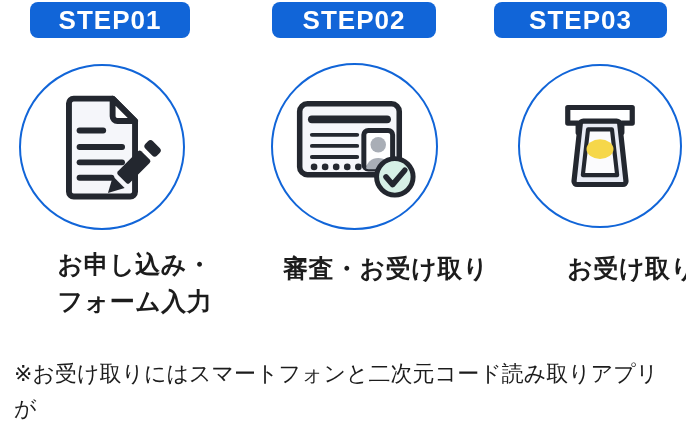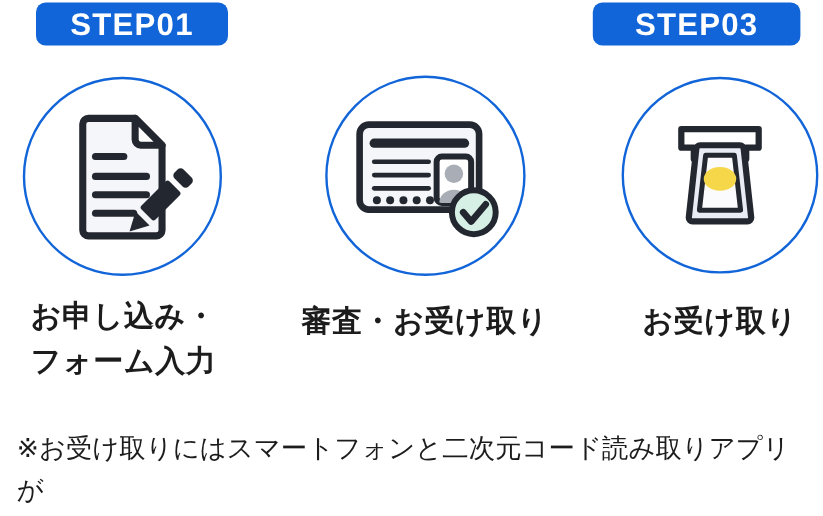--- a/index.html
+++ b/index.html
@@ -17,21 +17,21 @@
   .badge3{left:494px;width:173px;}
   .circle{
     position:absolute;background:#ffffff;border:2.5px solid #1165d8;border-radius:50%;
     display:flex;align-items:center;justify-content:center;box-sizing:border-box;
   }
   .circle1{left:19px;top:64px;width:166px;height:166px;}
   .circle2{left:271px;top:63px;width:167px;height:167px;}
   .circle3{left:518px;top:64px;width:164px;height:164px;}
   .caption{
     position:absolute;font-weight:700;font-size:25px;line-height:37px;
-    text-align:center;white-space:pre-line;color:#1c1c1c;letter-spacing:0.5px;
+    text-align:center;white-space:pre-line;color:#1c1c1c;letter-spacing:0.5px;margin-left:32px;
   }
   .caption1{left:0px;top:246px;width:206px;}
   .caption2{left:234px;top:250px;width:240px;}
   .caption3{left:500px;top:250px;width:200px;}
   .note{
     position:absolute;left:14px;top:356px;width:664px;
     font-size:22px;line-height:35px;font-weight:500;white-space:pre-line;color:#1c1c1c;
   }
   svg{display:block;}
 </style>
@@ -56,20 +56,23 @@
           <rect x="65" y="38" width="14" height="9" rx="3" fill="#23272f"></rect>
           <rect x="65" y="51" width="14" height="28" rx="2" fill="#23272f"></rect>
           <polygon points="65,83 79,83 72,96" fill="#23272f"></polygon>
         </g>
       </svg>
     </span>
   </div>
   <div class="caption caption1">お申し込み・
 フォーム入力</div>
 
+  <div class="badge badge2">
+    <span>STEP02</span>
+  </div>
   <div class="circle circle2">
     <span>
       <svg width="124" height="104" viewBox="0 0 112 94">
         <rect x="6" y="8" width="90" height="64" rx="7" fill="#f5f6fa" stroke="#23272f" stroke-width="5"></rect>
         <line x1="17" y1="22" x2="85" y2="22" stroke="#23272f" stroke-width="7" stroke-linecap="round"></line>
         <line x1="17" y1="36" x2="58" y2="36" stroke="#23272f" stroke-width="3.5" stroke-linecap="round"></line>
         <line x1="17" y1="46" x2="58" y2="46" stroke="#23272f" stroke-width="3.5" stroke-linecap="round"></line>
         <line x1="17" y1="56" x2="58" y2="56" stroke="#23272f" stroke-width="3.5" stroke-linecap="round"></line>
         <circle cx="19" cy="65" r="3" fill="#23272f"></circle>
         <circle cx="29" cy="65" r="3" fill="#23272f"></circle>

